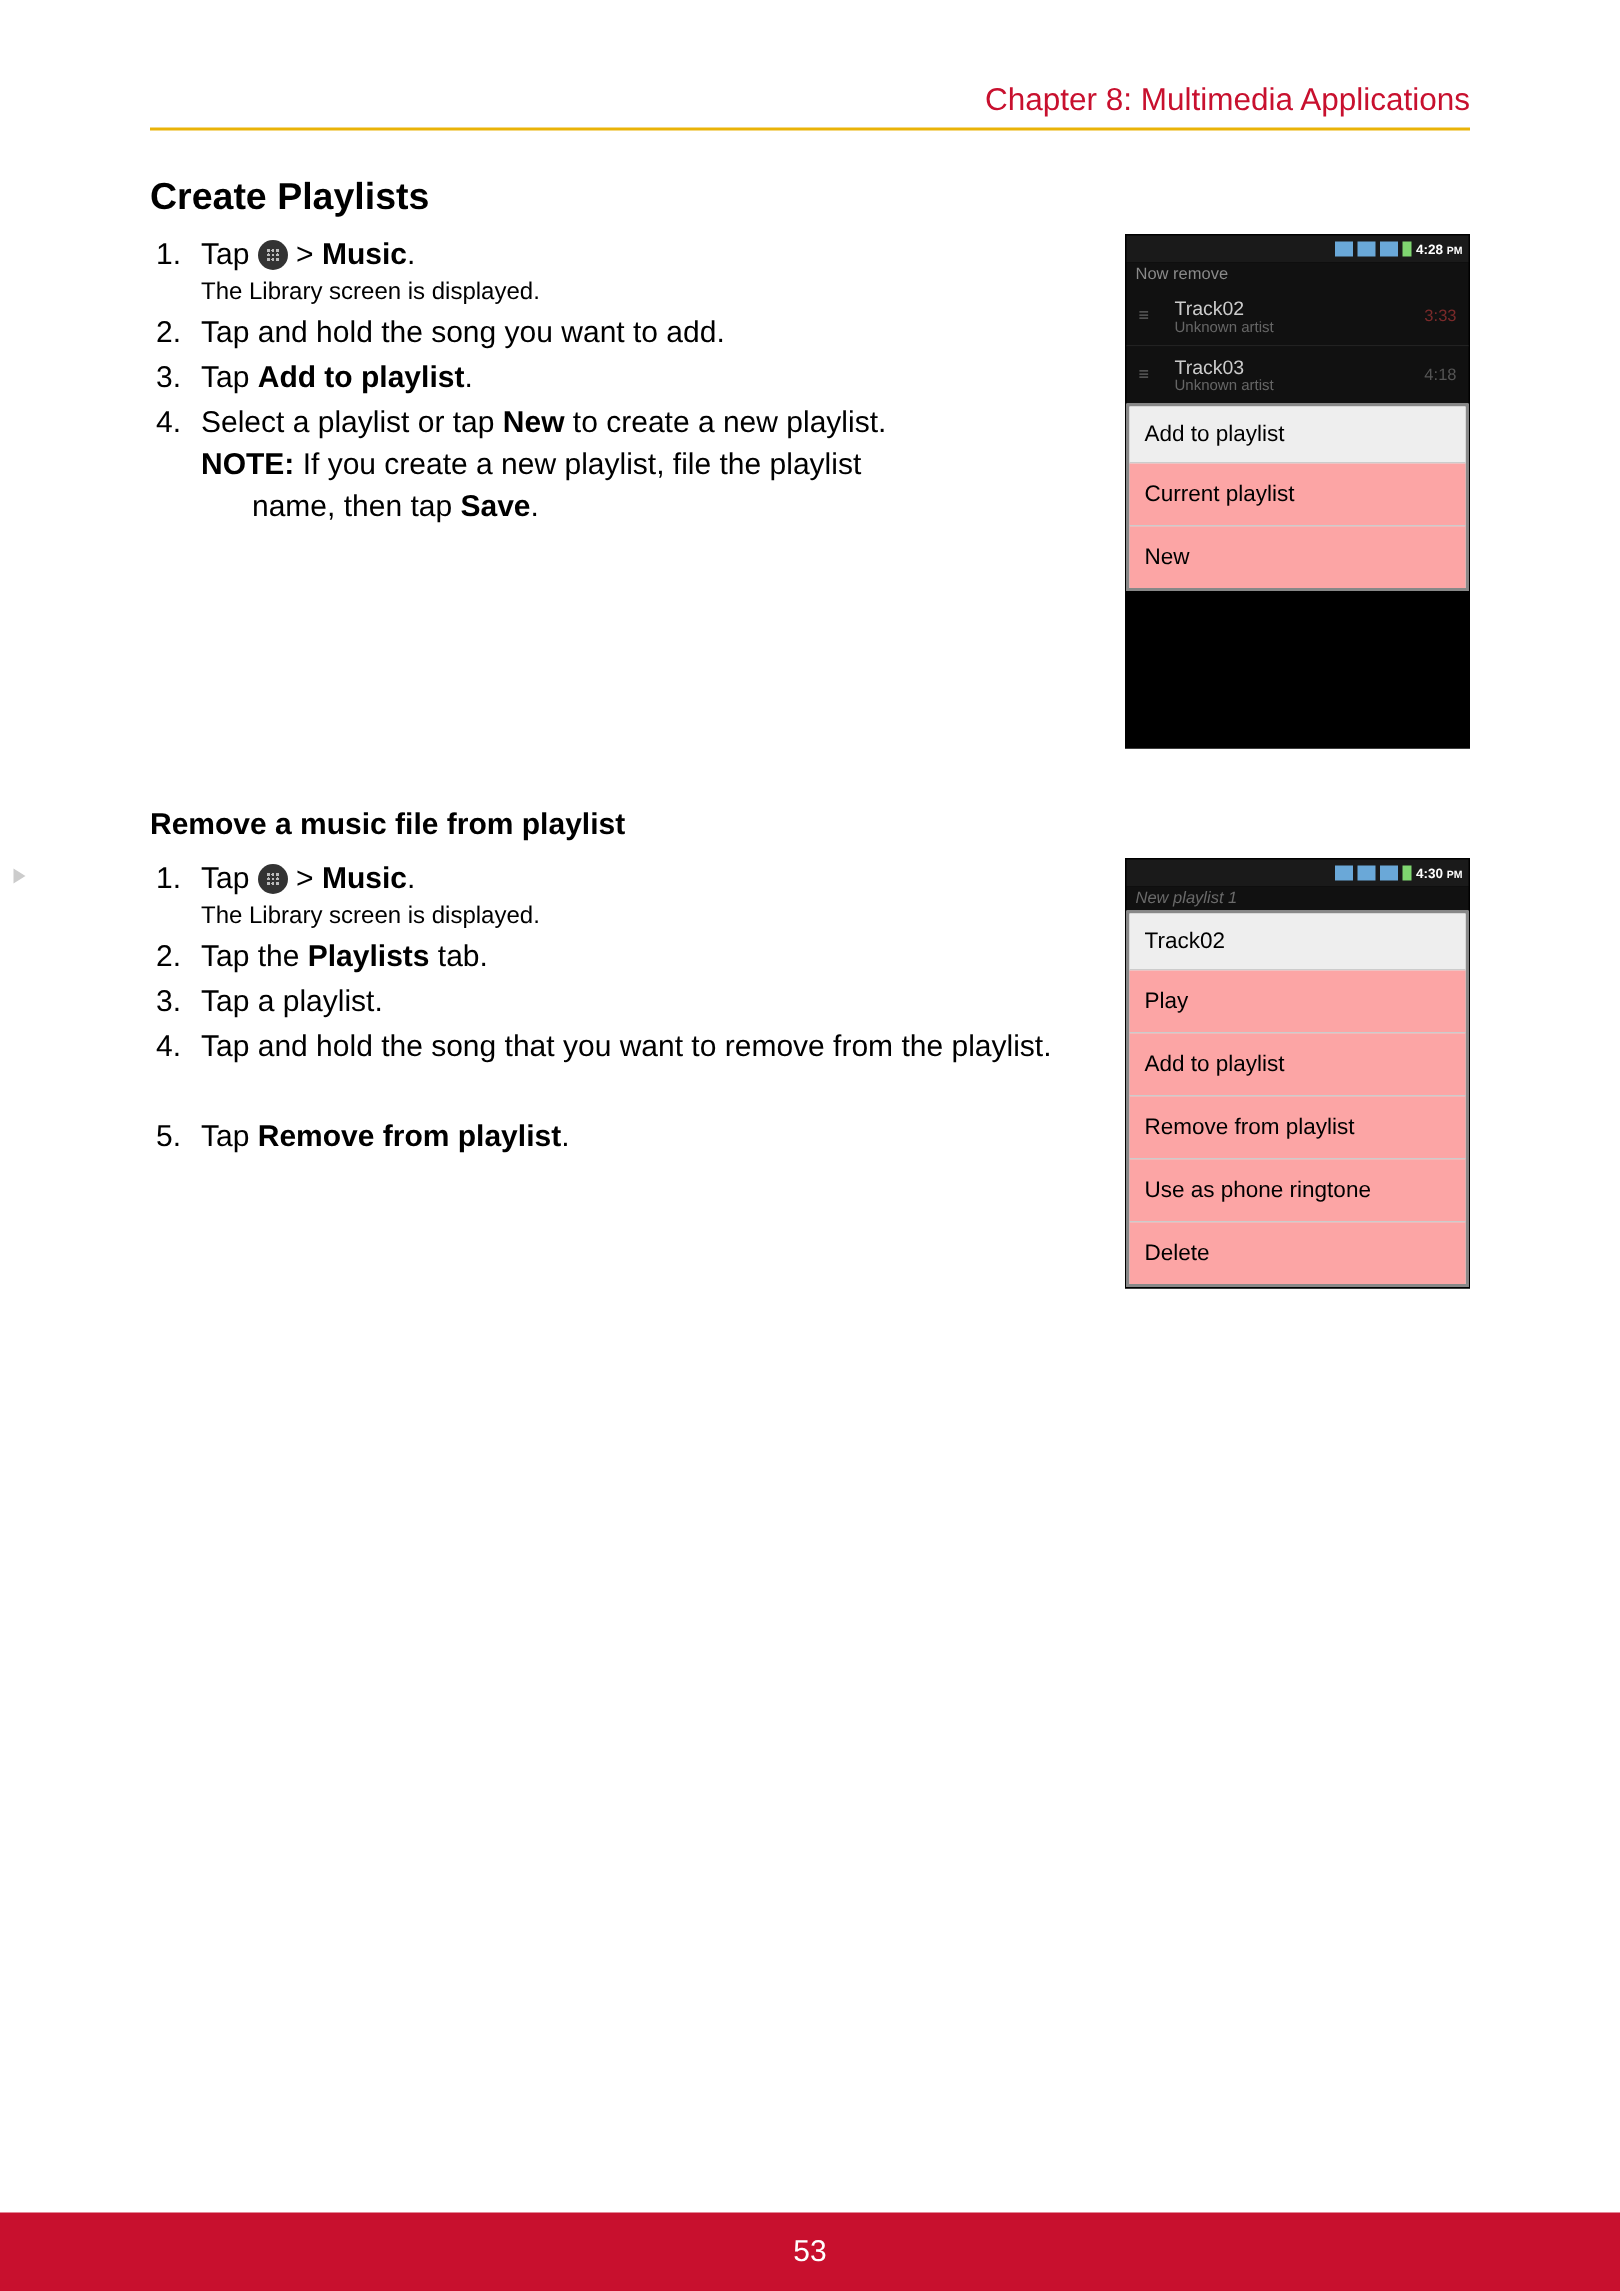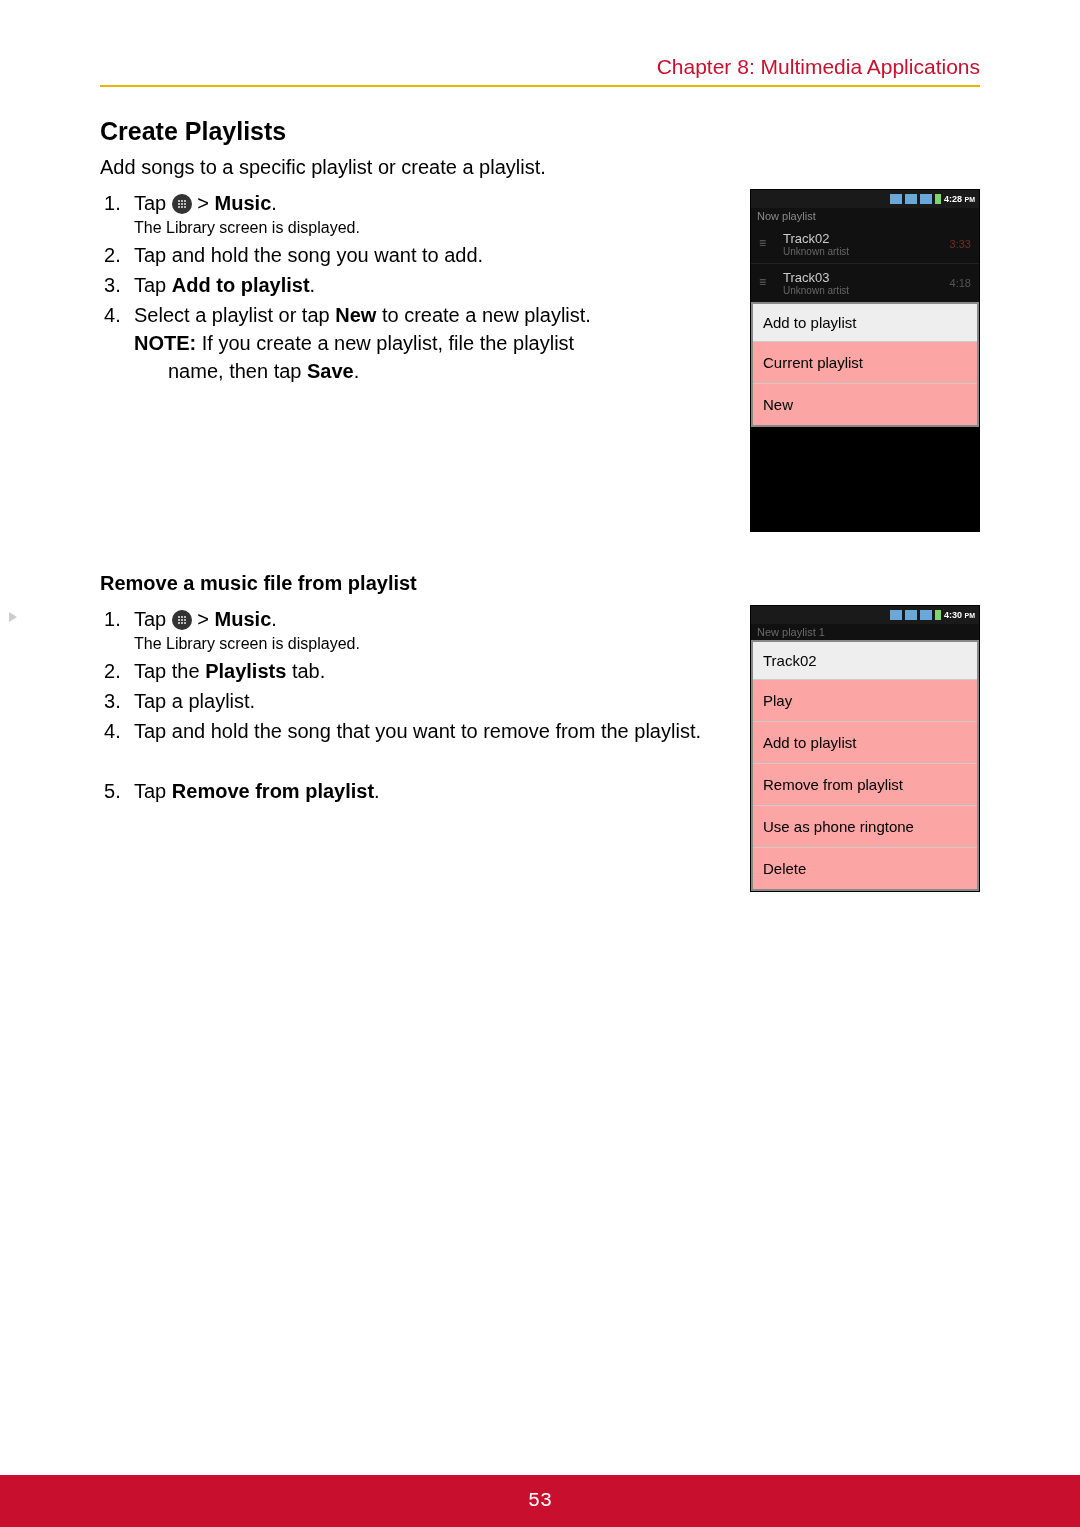--- a/index.html
+++ b/index.html
@@ -166,20 +166,21 @@
   .phone .filler {
     background: #000;
     height: 104px;
   }
 
   .playlist-label {
     background: #111;
     color: #6a6a6a;
     font-size: 11px;
     padding: 2px 6px;
+    font-style: italic;
   }
   .play-tri {
     display: inline-block;
     width: 0; height: 0;
     border-left: 8px solid #ccc;
     border-top: 5px solid transparent;
     border-bottom: 5px solid transparent;
     margin: 3px 0 0 3px;
   }
 
@@ -192,33 +193,31 @@
   .footer {
     position: absolute;
     left: 0; right: 0;
     bottom: 0;
     height: 52px;
     background: #c8102e;
     color: #fff;
     text-align: center;
     font-size: 20px;
     line-height: 52px;
-    font-family: Liberation Mono, monospace;
   }
 </style>
 </head>
 <body>
 
 <div class="page">
   <div class="header-line">
     <span>Chapter 8: Multimedia Applications</span>
   </div>
 
   <h1>Create Playlists</h1>
-  <p class="intro">Add songs to a specific playlist or create a playlist.</p>
 
   <div class="columns">
     <div class="text-col">
       <ol class="steps">
         <li>
           <span>Tap </span><span class="app-icon"></span><span>  &gt; </span><b>Music</b><span>.</span>
           <div class="subline" style="padding-left:0">The Library screen is displayed.</div>
         </li>
         <li>Tap and hold the song you want to add.</li>
         <li>
@@ -237,21 +236,21 @@
     </div>
 
     <div class="phone">
       <div class="statusbar">
         <span class="icn"></span>
         <span class="icn"></span>
         <span class="icn"></span>
         <span class="batt"></span>
         <span class="time"><span>4:28</span> <span style="font-size:7px">PM</span></span>
       </div>
-      <div class="nowplaying-label">Now playlist</div>
+      <div class="nowplaying-label">Now remove</div>
       <div class="track-row">
         <div class="track-handle">≡</div>
         <div class="track-info">
           <div class="track-title">Track02</div>
           <div class="track-artist">Unknown artist</div>
         </div>
         <div class="track-dur">3:33</div>
       </div>
       <div class="track-row" style="border-bottom:none">
         <div class="track-handle">≡</div>

